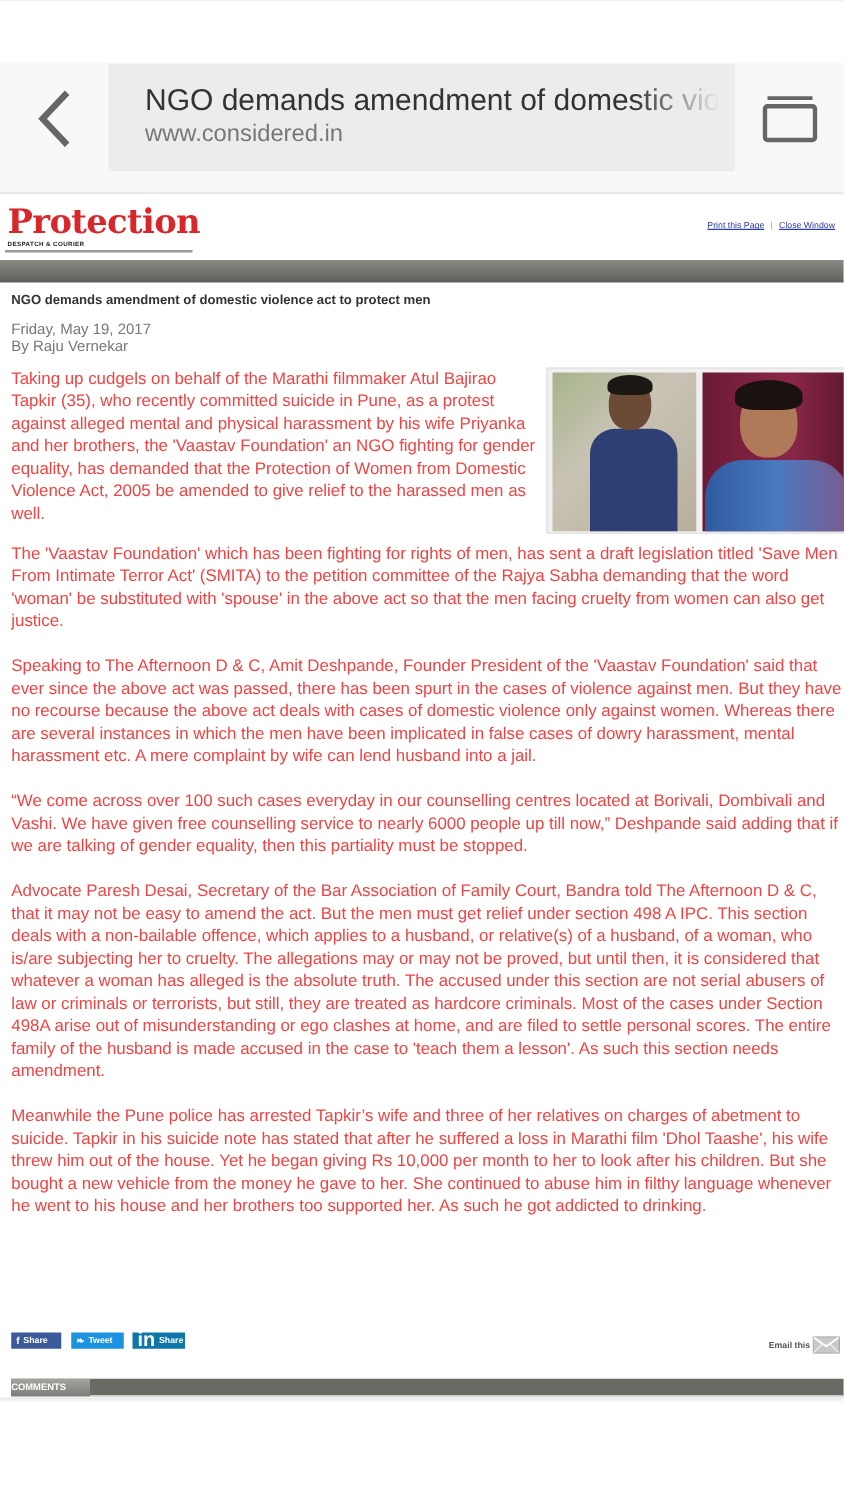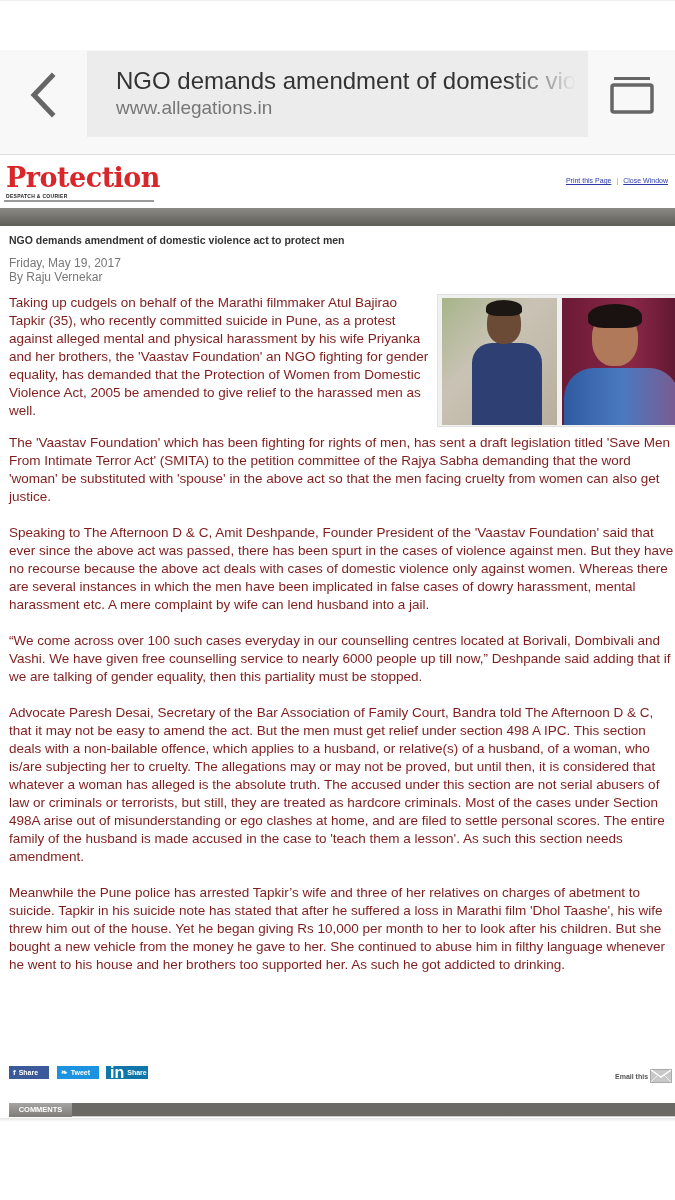--- a/index.html
+++ b/index.html
@@ -44,21 +44,21 @@
     .header-links .sep { margin: 0 5px; }
 
     .nav-band {
       position: absolute; left: 0; top: 208px; width: 675px; height: 18px;
       background: linear-gradient(#8b8a85, #5e5d58);
     }
 
     .article { position: absolute; left: 9px; top: 234px; width: 660px; }
     .headline { font-size: 10.5px; font-weight: bold; color: #333; margin-bottom: 10px; }
     .meta { font-size: 12px; color: #777; line-height: 14px; }
-    .p { font-size: 13.5px; line-height: 18px; color: #7f1d1d; }
+    .p { font-size: 13.5px; line-height: 18px; color: #ef4444; }
     .p1 { position: absolute; left: 0; top: 60px; width: 420px; }
     .photo {
       position: absolute; left: 428px; top: 60px; width: 245px; height: 133px;
       background: #f0f0f0; padding: 3px; border: 1px solid #e2e2e2;
     }
     .photo-left {
       position: absolute; left: 4px; top: 3px; width: 115px; height: 127px;
       background: linear-gradient(135deg, #a7b48a 0%, #c9c3b5 40%, #b8ae9c 100%); overflow: hidden;
     }
     .photo-left .head { position: absolute; left: 45px; top: 6px; width: 34px; height: 40px; border-radius: 45%; background: #6b4a36; }
@@ -91,38 +91,38 @@
     .email-this span { font-size: 7px; font-weight: bold; color: #555; }
     .email-this svg { width: 22px; height: 14px; }
 
     .comments-bar {
       position: absolute; left: 9px; top: 1103px; width: 666px; height: 14px;
       background: #6b6964; border-bottom: 1px solid #ccc;
     }
     .comments-tab {
       position: absolute; left: 0; top: 0; width: 63px; height: 14px;
       background: linear-gradient(#a5a4a0, #7d7c78);
-      font-size: 7.5px; font-weight: bold; color: #fff; line-height: 14px; text-align: center; cursor: pointer;
+      font-size: 7.5px; font-weight: bold; color: #fff; line-height: 14px; cursor: pointer;
     }
     .bottom-shade { position: absolute; left: 0; top: 1118px; width: 675px; height: 4px; background: linear-gradient(#e6e6e6, #fff); }
   </style>
 </head>
 <body>
 
 <div class="status-gap"></div>
 
 <div class="chrome-bar">
   <div class="back-btn">
     <svg viewBox="0 0 44 50">
       <polyline points="28,6 10,25 28,44" fill="none" stroke="#666" stroke-width="5" stroke-linecap="square"></polyline>
     </svg>
   </div>
   <div class="url-box">
     <div class="url-title">NGO demands amendment of domestic violence act to protect men</div>
-    <div class="url-domain">www.allegations.in</div>
+    <div class="url-domain">www.considered.in</div>
   </div>
   <div class="tabs-btn">
     <svg viewBox="0 0 48 40">
       <rect x="6" y="2" width="36" height="3" fill="#666"></rect>
       <rect x="4" y="10" width="40" height="27" rx="2" fill="none" stroke="#666" stroke-width="3.5"></rect>
     </svg>
   </div>
 </div>
 
 <div class="site-header">

